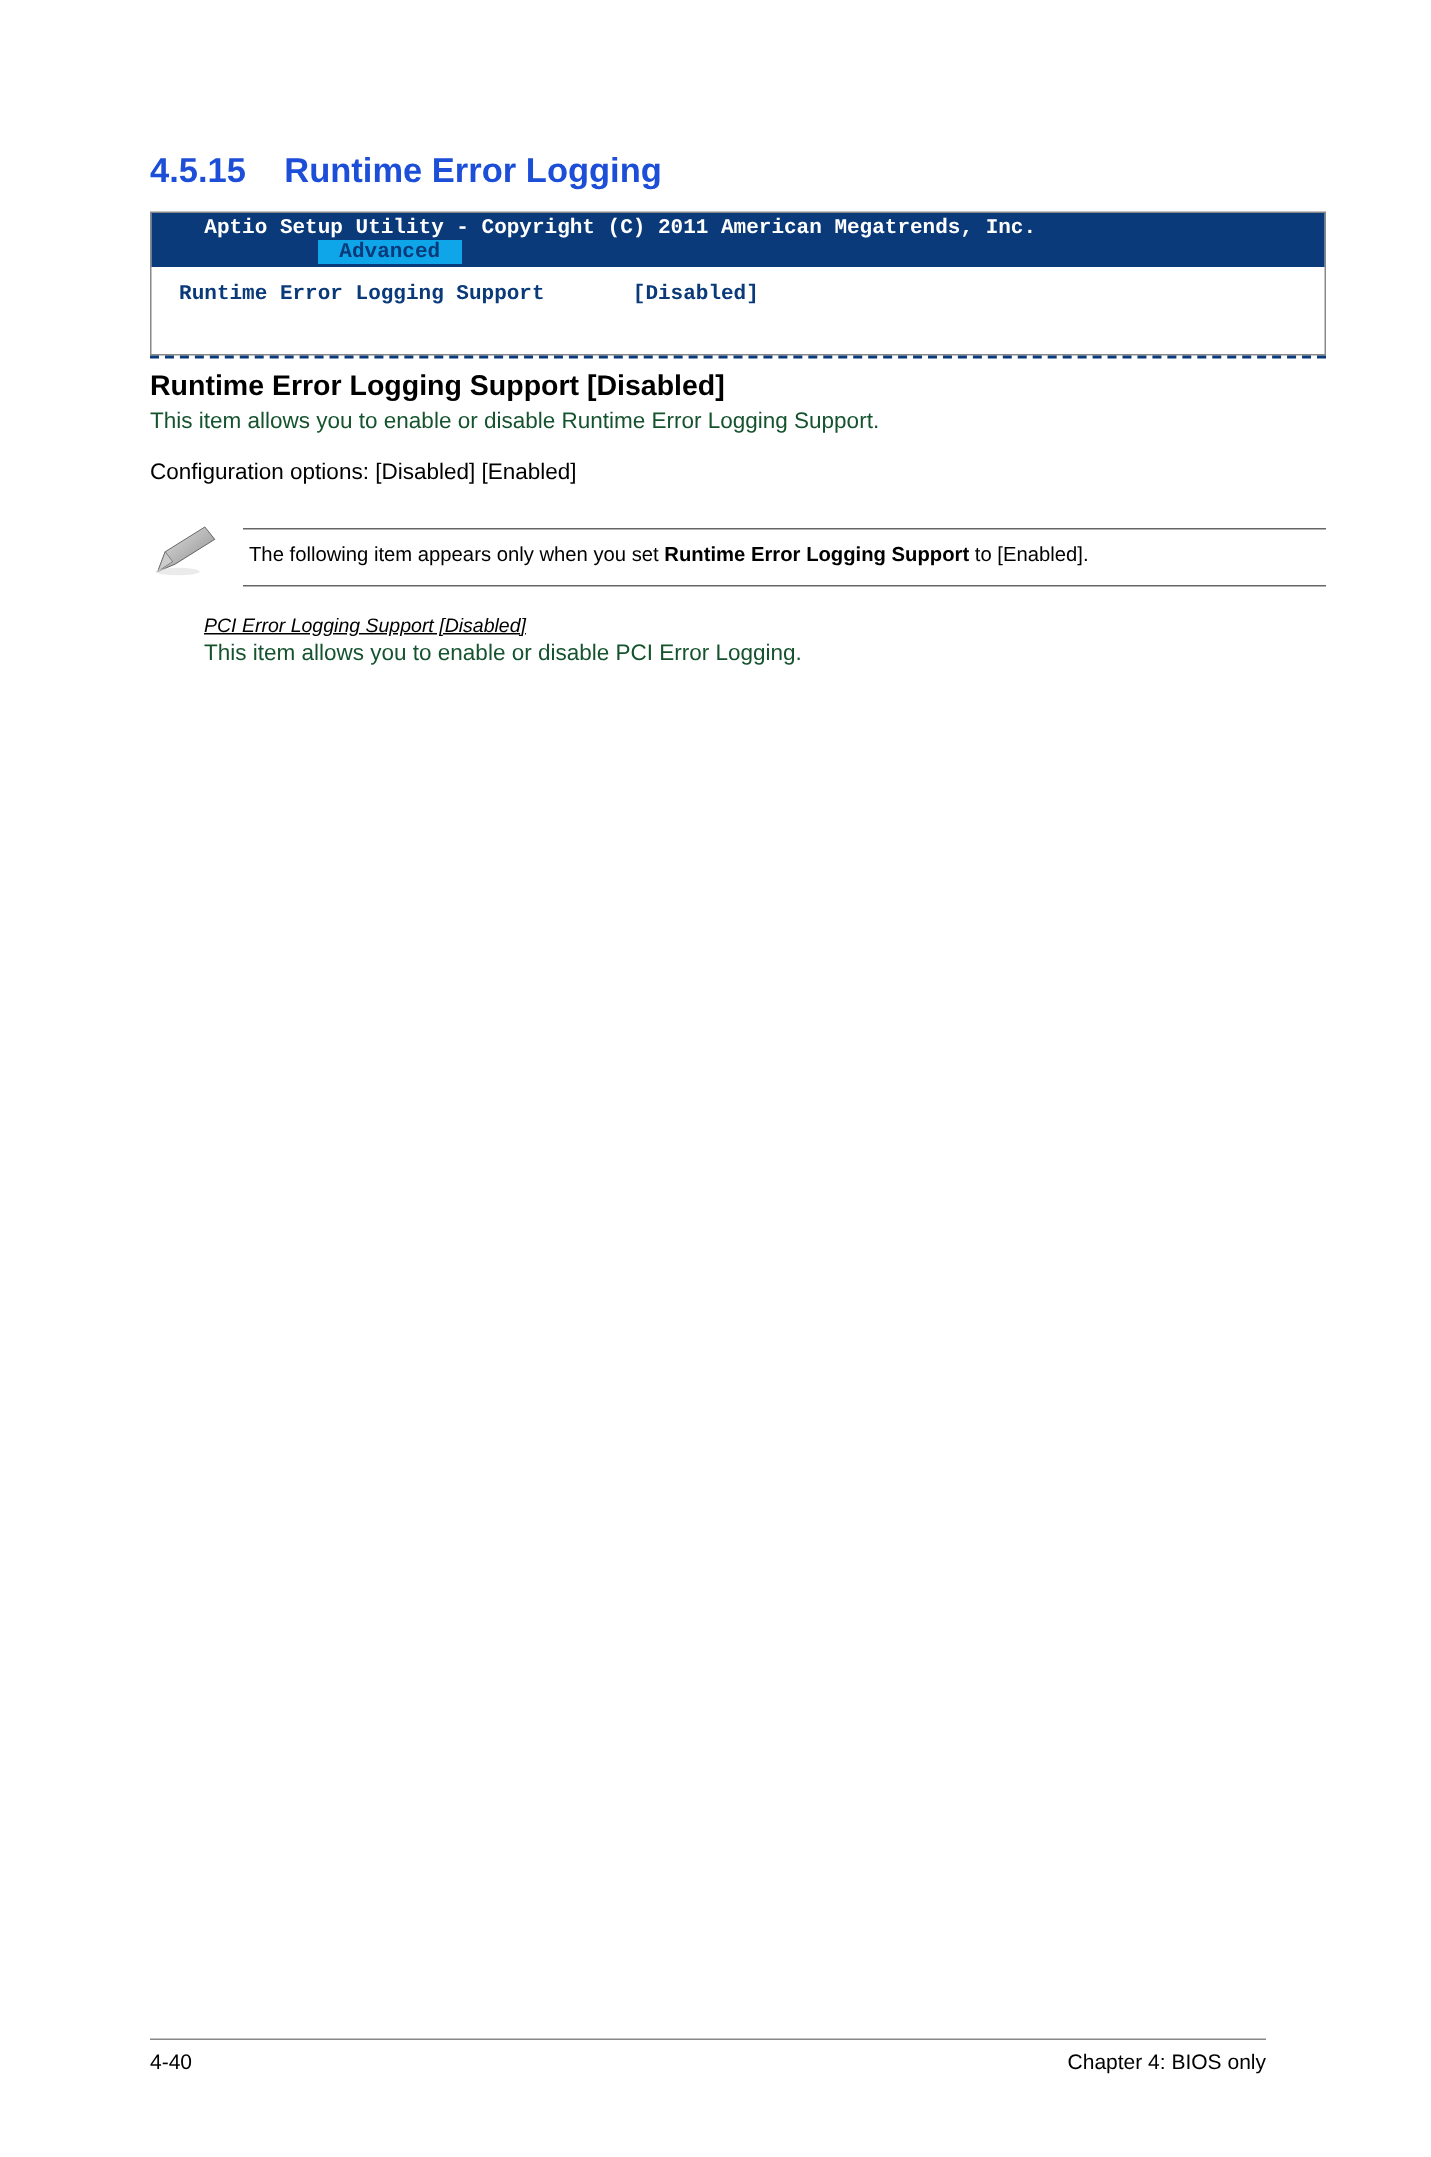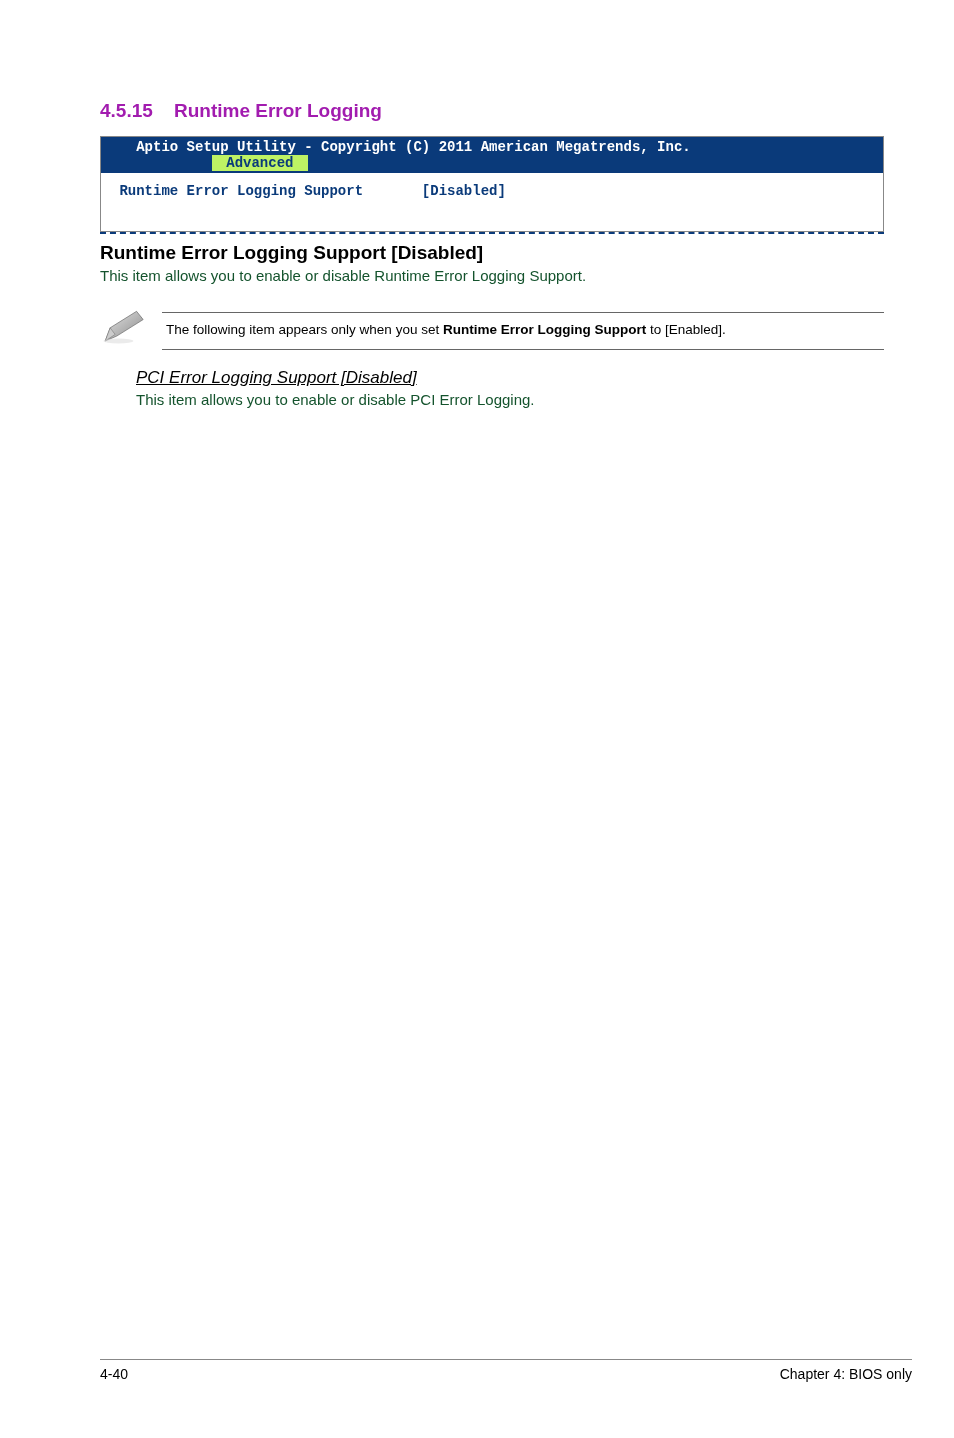--- a/index.html
+++ b/index.html
@@ -12,41 +12,41 @@
       background: #ffffff;
       width: 954px;
       height: 1438px;
       position: relative;
       padding: 0;
     }
     .content {
       padding: 100px 70px 0 100px;
     }
     .section-heading {
-      font-size: 19px;
+      font-size: 23px;
       font-weight: bold;
-      color: #a21caf;
+      color: #1d4ed8;
       margin-bottom: 14px;
     }
     .bios-box {
       border: 1px solid #888;
       background: #fff;
       margin-top: 8px;
     }
     .bios-header {
       background: #0a3a7a;
       color: #fff;
       font-family: "Courier New", monospace;
       font-size: 14px;
       font-weight: bold;
       padding: 2px 10px;
       white-space: pre;
     }
     .bios-tab {
-      background: #bef264;
+      background: #0ea5e9;
       color: #0a3a7a;
       padding: 0 6px;
       font-weight: bold;
     }
     .bios-body {
       font-family: "Courier New", monospace;
       font-size: 14px;
       color: #0a3a7a;
       padding: 10px 10px 32px 10px;
       white-space: pre;
@@ -97,29 +97,29 @@
     .note-box b {
       font-weight: bold;
     }
     .indent-block {
       margin-left: 36px;
       margin-top: 18px;
     }
     .underlined-italic {
       font-style: italic;
       text-decoration: underline;
-      font-size: 17px;
+      font-size: 13px;
       color: #000;
     }
     .footer {
       position: absolute;
       bottom: 56px;
       left: 0;
       right: 0;
-      padding: 0 42px 0 100px;
+      padding: 0 110px 0 100px;
     }
     .footer-line {
       border-top: 1px solid #888;
       margin-bottom: 6px;
     }
     .footer-row {
       display: flex;
       justify-content: space-between;
       font-size: 14px;
       color: #000;
@@ -139,20 +139,21 @@
 
   <div class="bios-box">
     <div class="bios-header"><span>   Aptio Setup Utility - Copyright (C) 2011 American Megatrends, Inc.</span>
 <span>            </span><span class="bios-tab"> Advanced </span></div>
     <div class="bios-body"><span> Runtime Error Logging Support</span>       <span>[Disabled]</span></div>
   </div>
   <hr class="dashed-separator">
 
   <h3 class="subsection-heading">Runtime Error Logging Support [Disabled]</h3>
   <p class="body-text">This item allows you to enable or disable Runtime Error Logging Support.</p>
+  <p class="body-text-2">Configuration options: [Disabled] [Enabled]</p>
 
   <div class="note-wrapper">
     <div class="note-icon-col">
       <svg class="pencil-svg" viewBox="0 0 60 46">
         <defs>
           <linearGradient id="pg" x1="0" y1="0" x2="1" y2="1">
             <stop offset="0%" stop-color="#e6e6e6"></stop>
             <stop offset="100%" stop-color="#888"></stop>
           </linearGradient>
         </defs>

